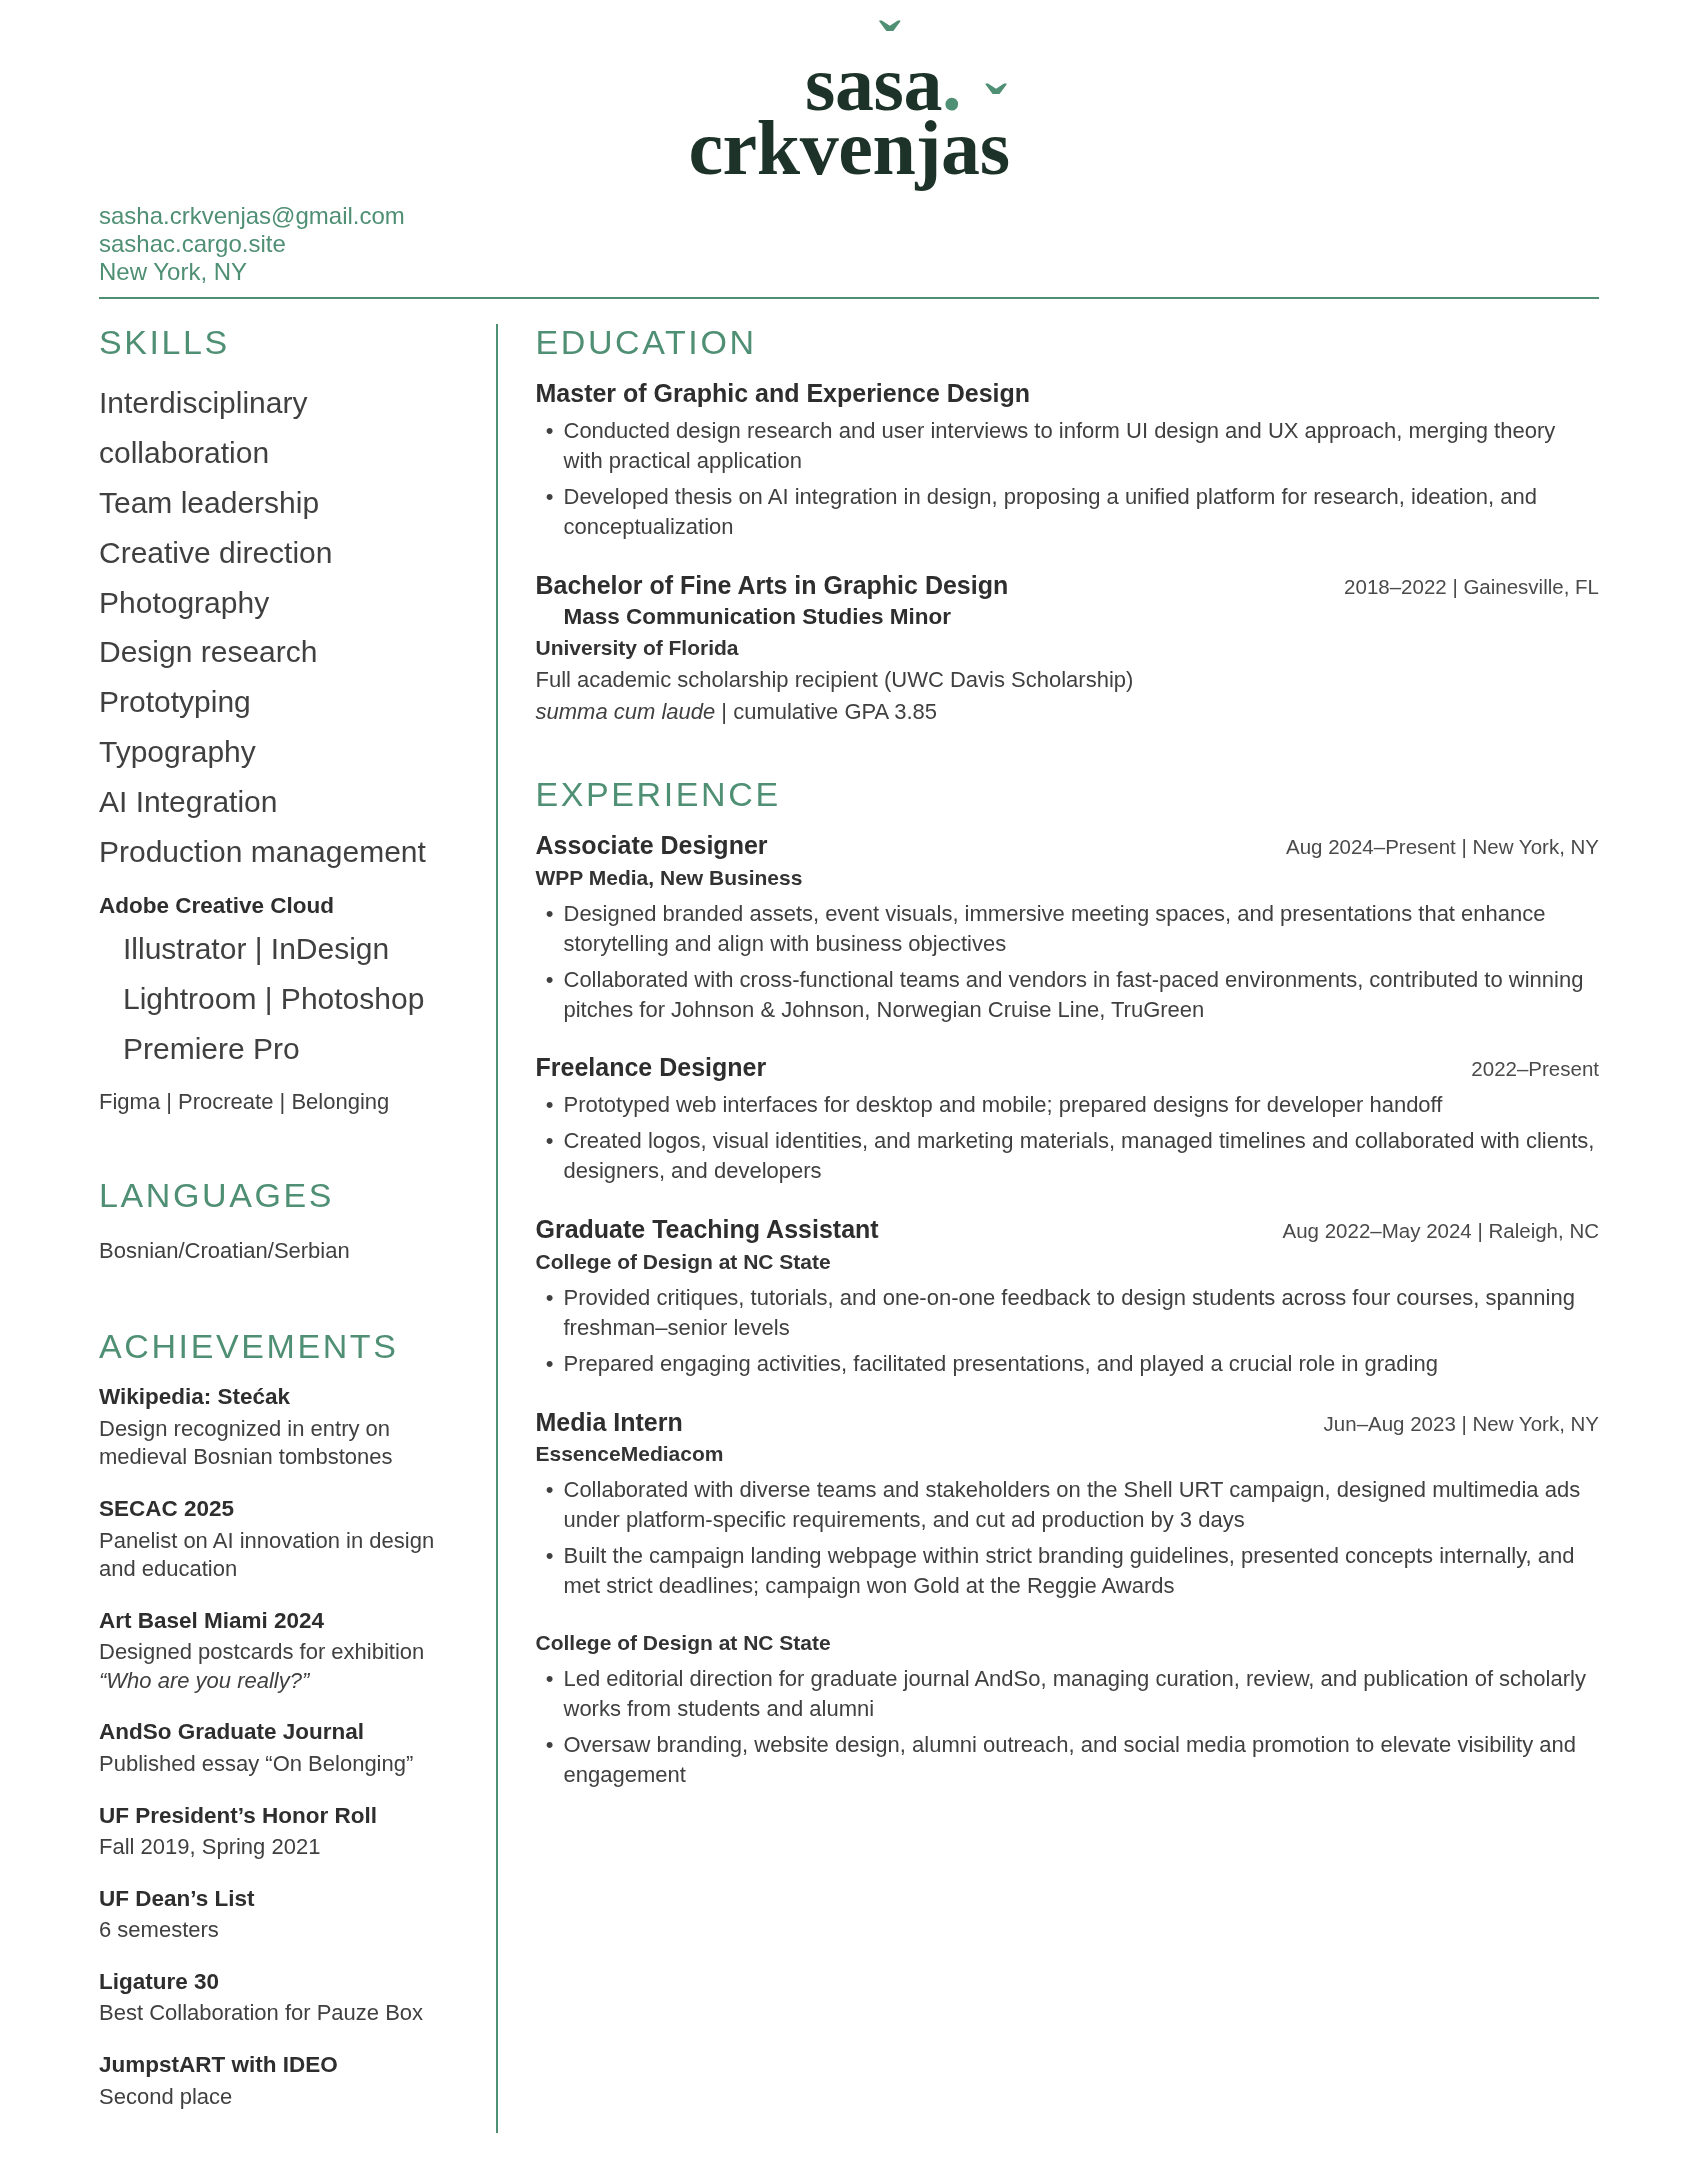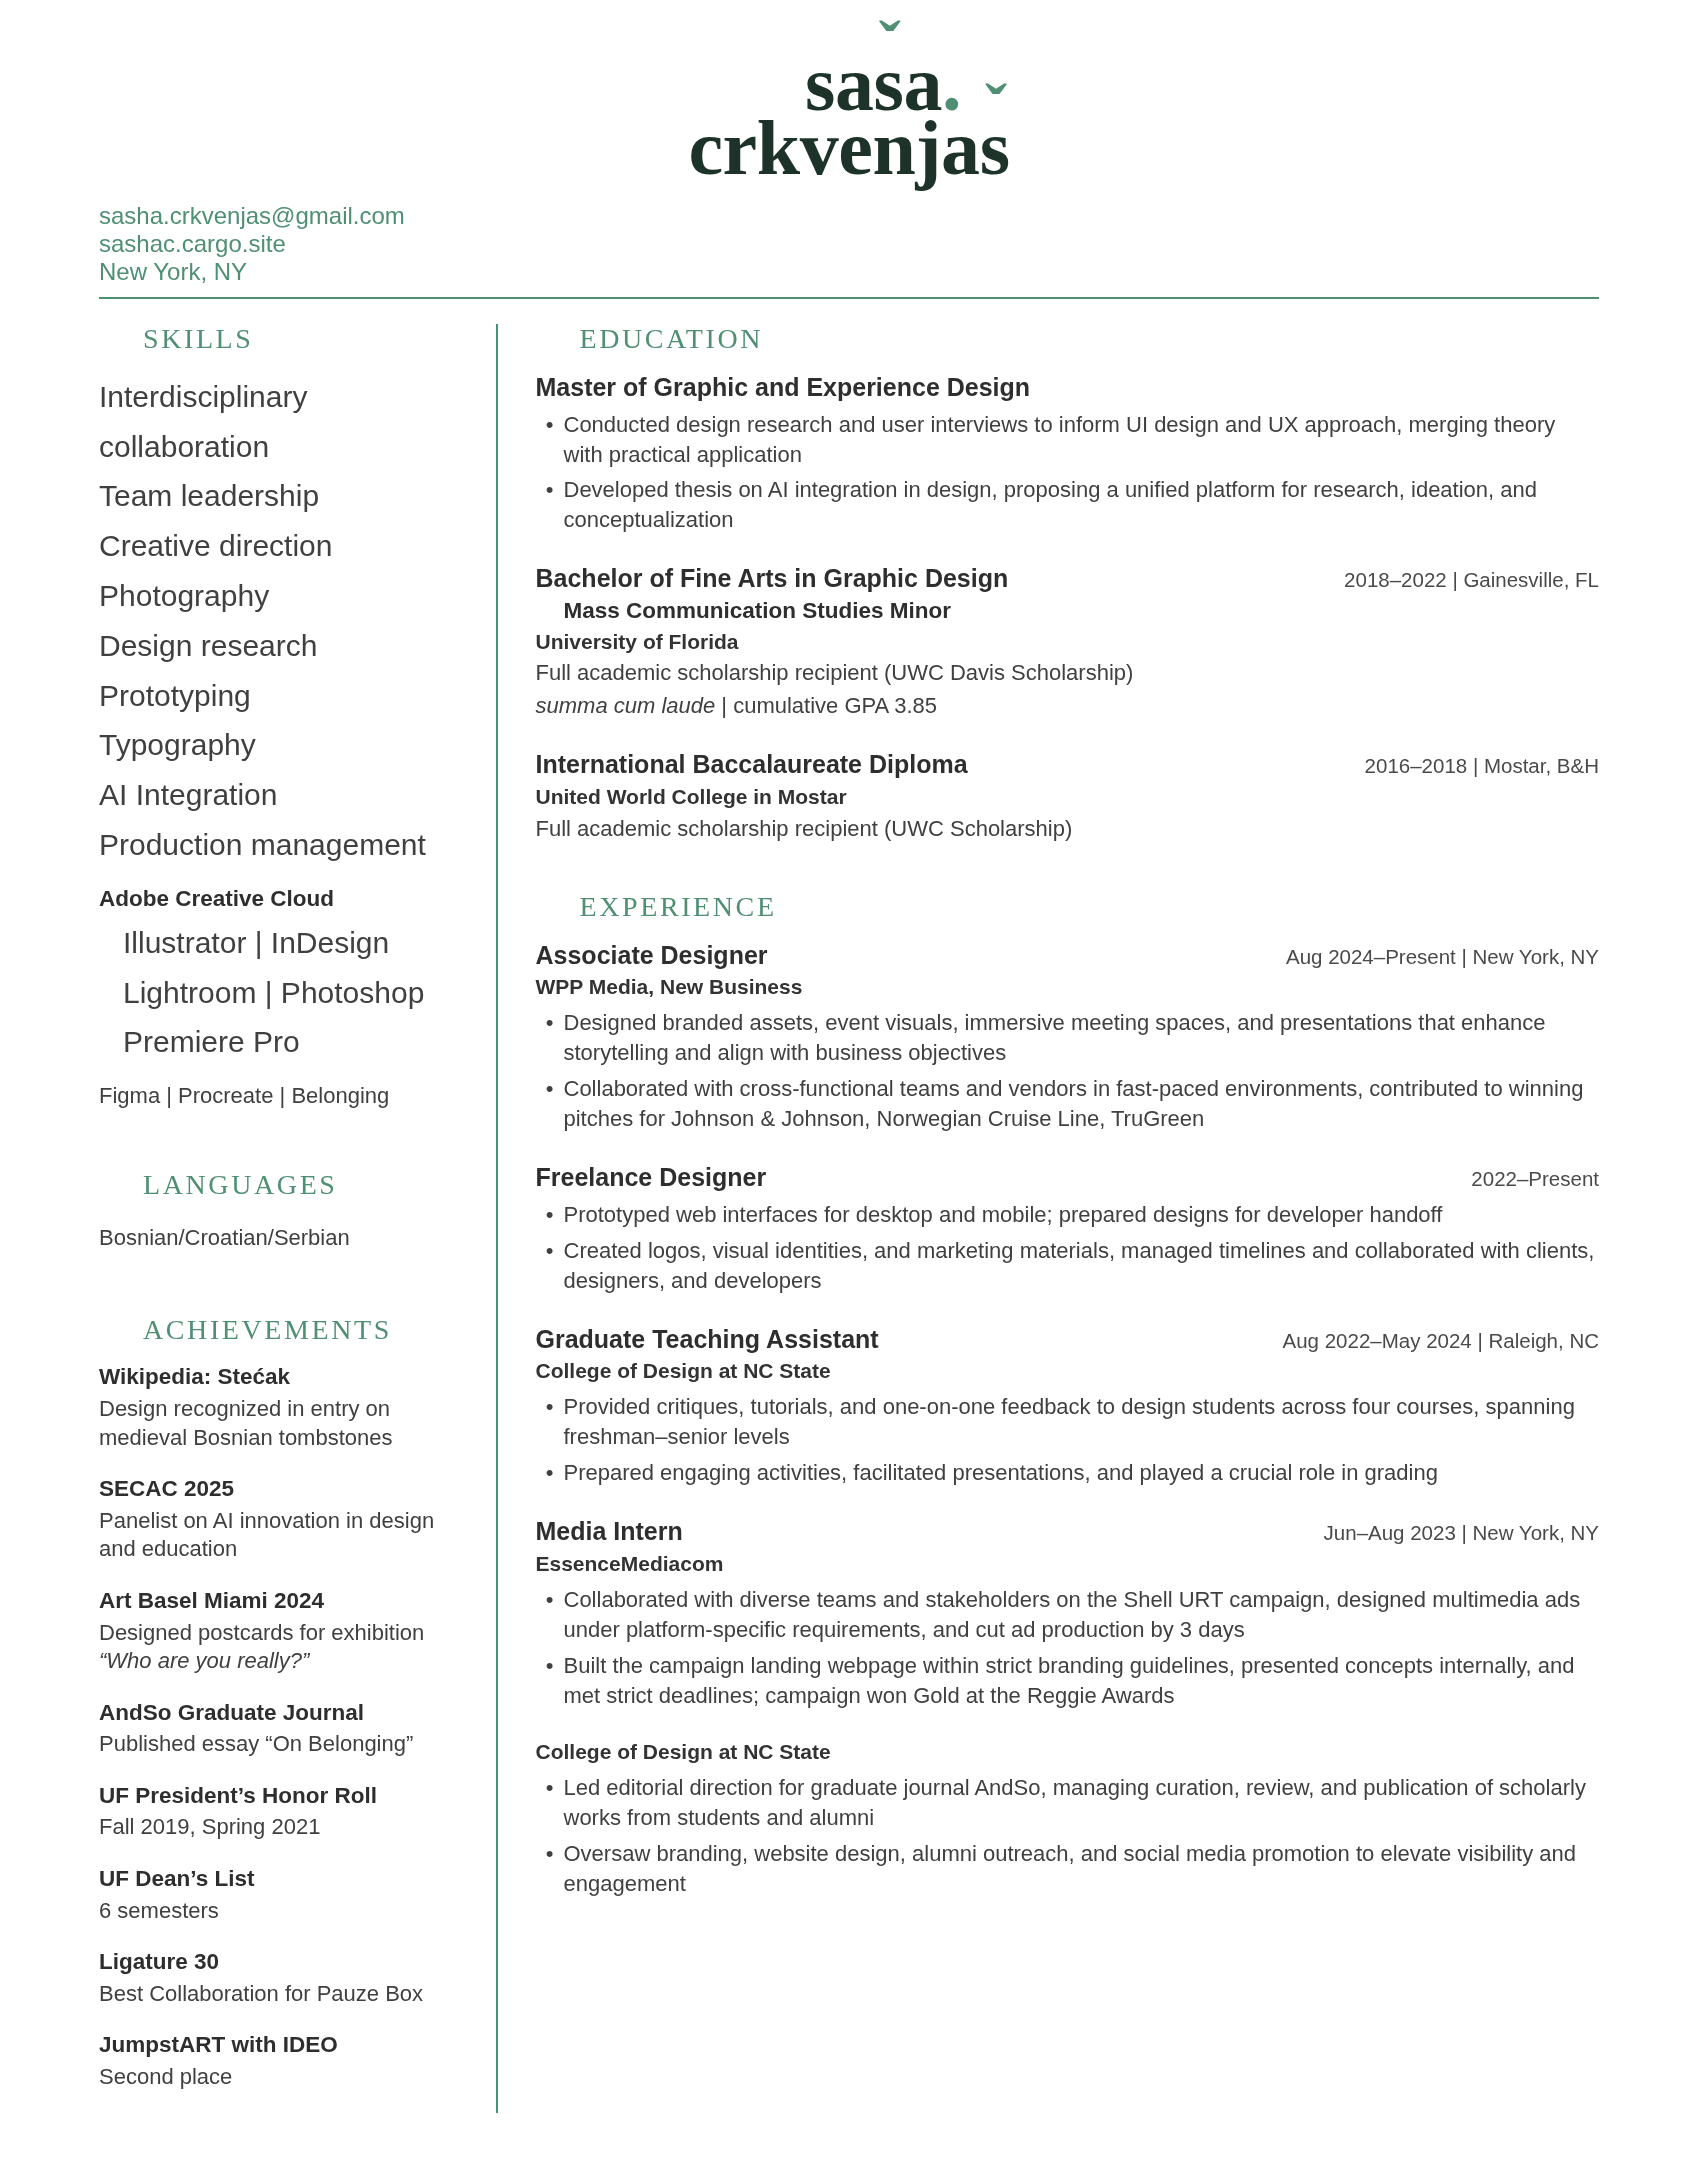--- a/index.html
+++ b/index.html
@@ -43,24 +43,24 @@
   .contact-row a{color:var(--green);text-decoration:none;}
   .rule{border-top:2px solid var(--green);margin-top:10.6px;}
 
   
   .columns{display:flex;margin-top:25px;}
   .left-col{width:370px;flex-shrink:0;}
   .divider{width:2px;background:var(--green);margin-left:26.5px;}
   .right-col{flex:1;padding-left:38px;}
 
   h2.section{
-    font-family:Liberation Serif, serif;
+    font-family:Liberation Sans, sans-serif;
     font-weight:400;color:var(--green);
-    font-size:28px;letter-spacing:2.6px;
-    line-height:1.1;margin-bottom:17px;margin-left:44px;
+    font-size:34px;letter-spacing:2.6px;
+    line-height:1.1;margin-bottom:17px;
   }
   .section-gap{margin-top:56px;}
   .exp-gap{margin-top:48px;}
 
   
   #skills-list,#adobe-list,#languages-list{list-style:none;}
   .skill-item{font-size:30px;line-height:1.66;}
   .adobe-heading{font-weight:700;font-size:22.5px;color:var(--title);margin-top:10.6px;line-height:1.66;}
   #adobe-list{padding-left:24px;}
   .tools-line{margin-top:10.6px;font-size:22px;line-height:1.66;}
@@ -198,28 +198,20 @@
             <article class="entry">
               <div class="entry-row">
                 <div class="degree">Bachelor of Fine Arts in Graphic Design</div>
                 <div class="entry-date">2018–2022 | Gainesville, FL</div>
               </div>
               <div class="entry-sub">Mass Communication Studies Minor</div>
               <div class="entry-org">University of Florida</div>
               <div class="entry-line"><span>Full academic scholarship recipient (UWC Davis Scholarship)</span></div>
               <div class="entry-line"><span class="italic">summa cum laude</span><span>  |  cumulative GPA 3.85</span></div>
             </article>
-            <article class="entry">
-              <div class="entry-row">
-                <div class="degree">International Baccalaureate Diploma</div>
-                <div class="entry-date">2016–2018 | Mostar, B&amp;H</div>
-              </div>
-              <div class="entry-org">United World College in Mostar</div>
-              <div class="entry-line"><span>Full academic scholarship recipient (UWC Scholarship)</span></div>
-            </article>
           </div>
       </section>
 
       <section class="exp-gap">
         <h2 class="section">EXPERIENCE</h2>
         <div id="experience-list">
             <article class="entry">
               <div class="entry-row">
                 <div class="degree">Associate Designer</div>
                 <div class="entry-date">Aug 2024–Present | New York, NY</div>

